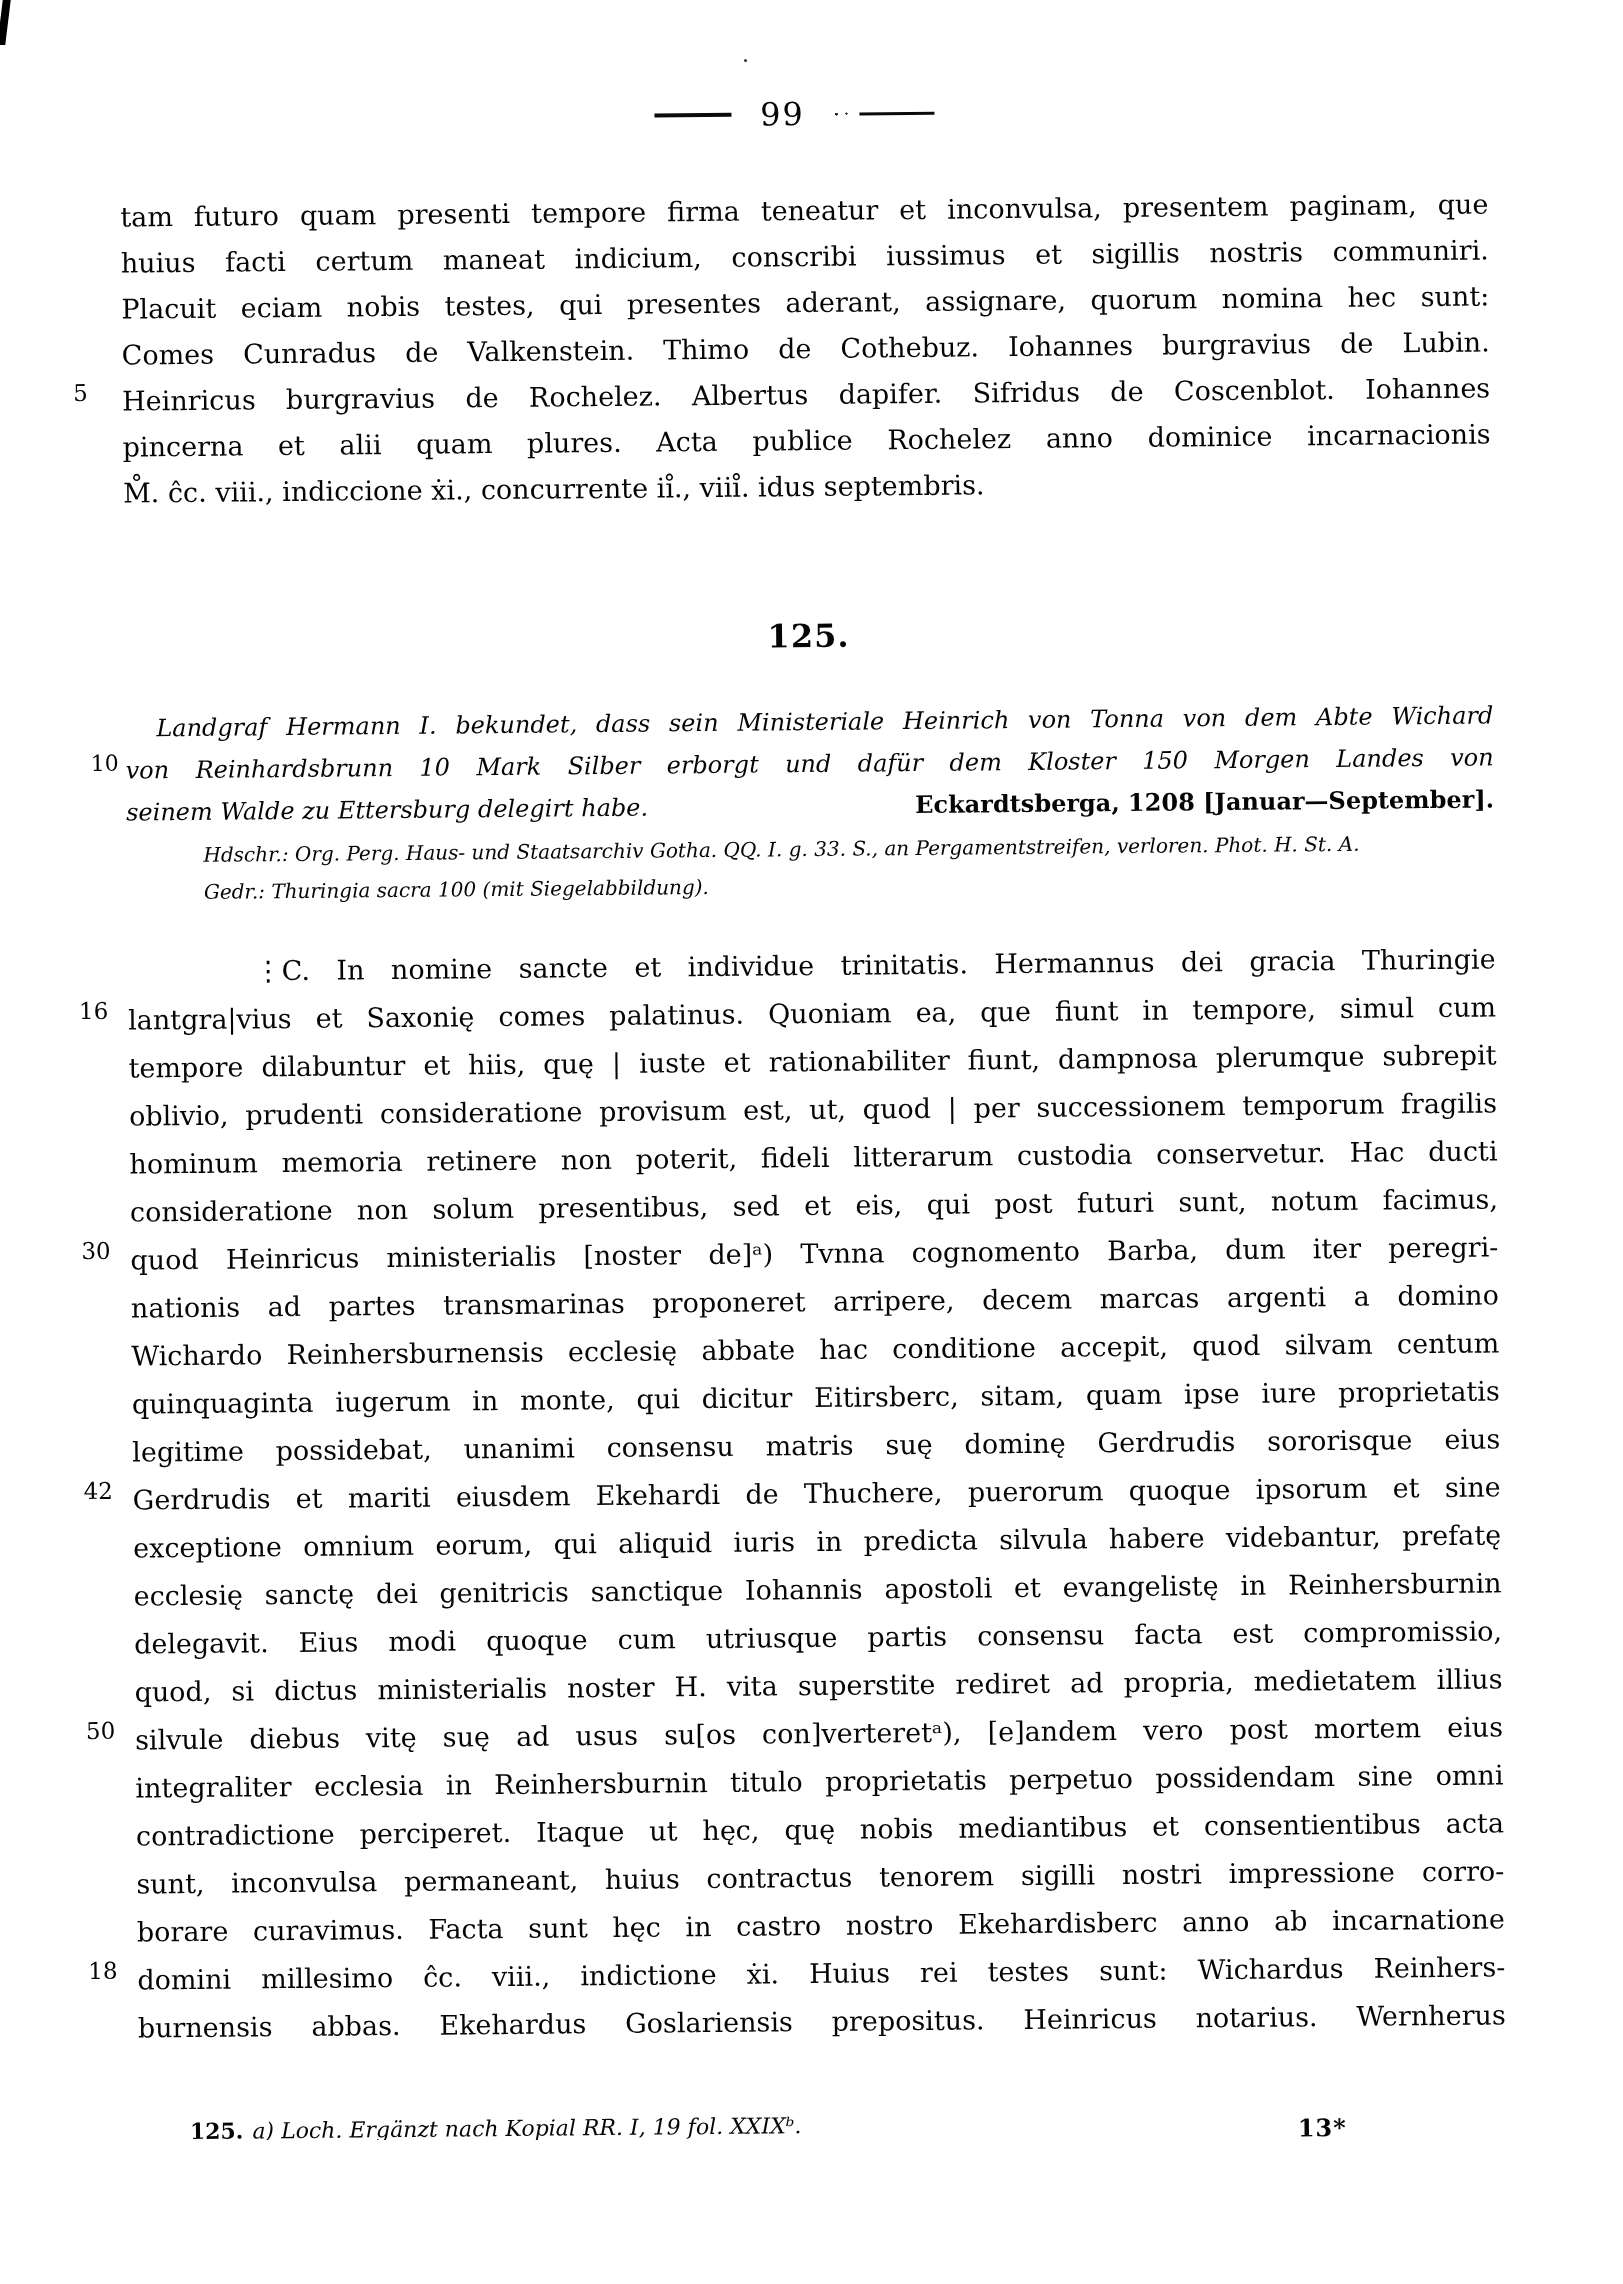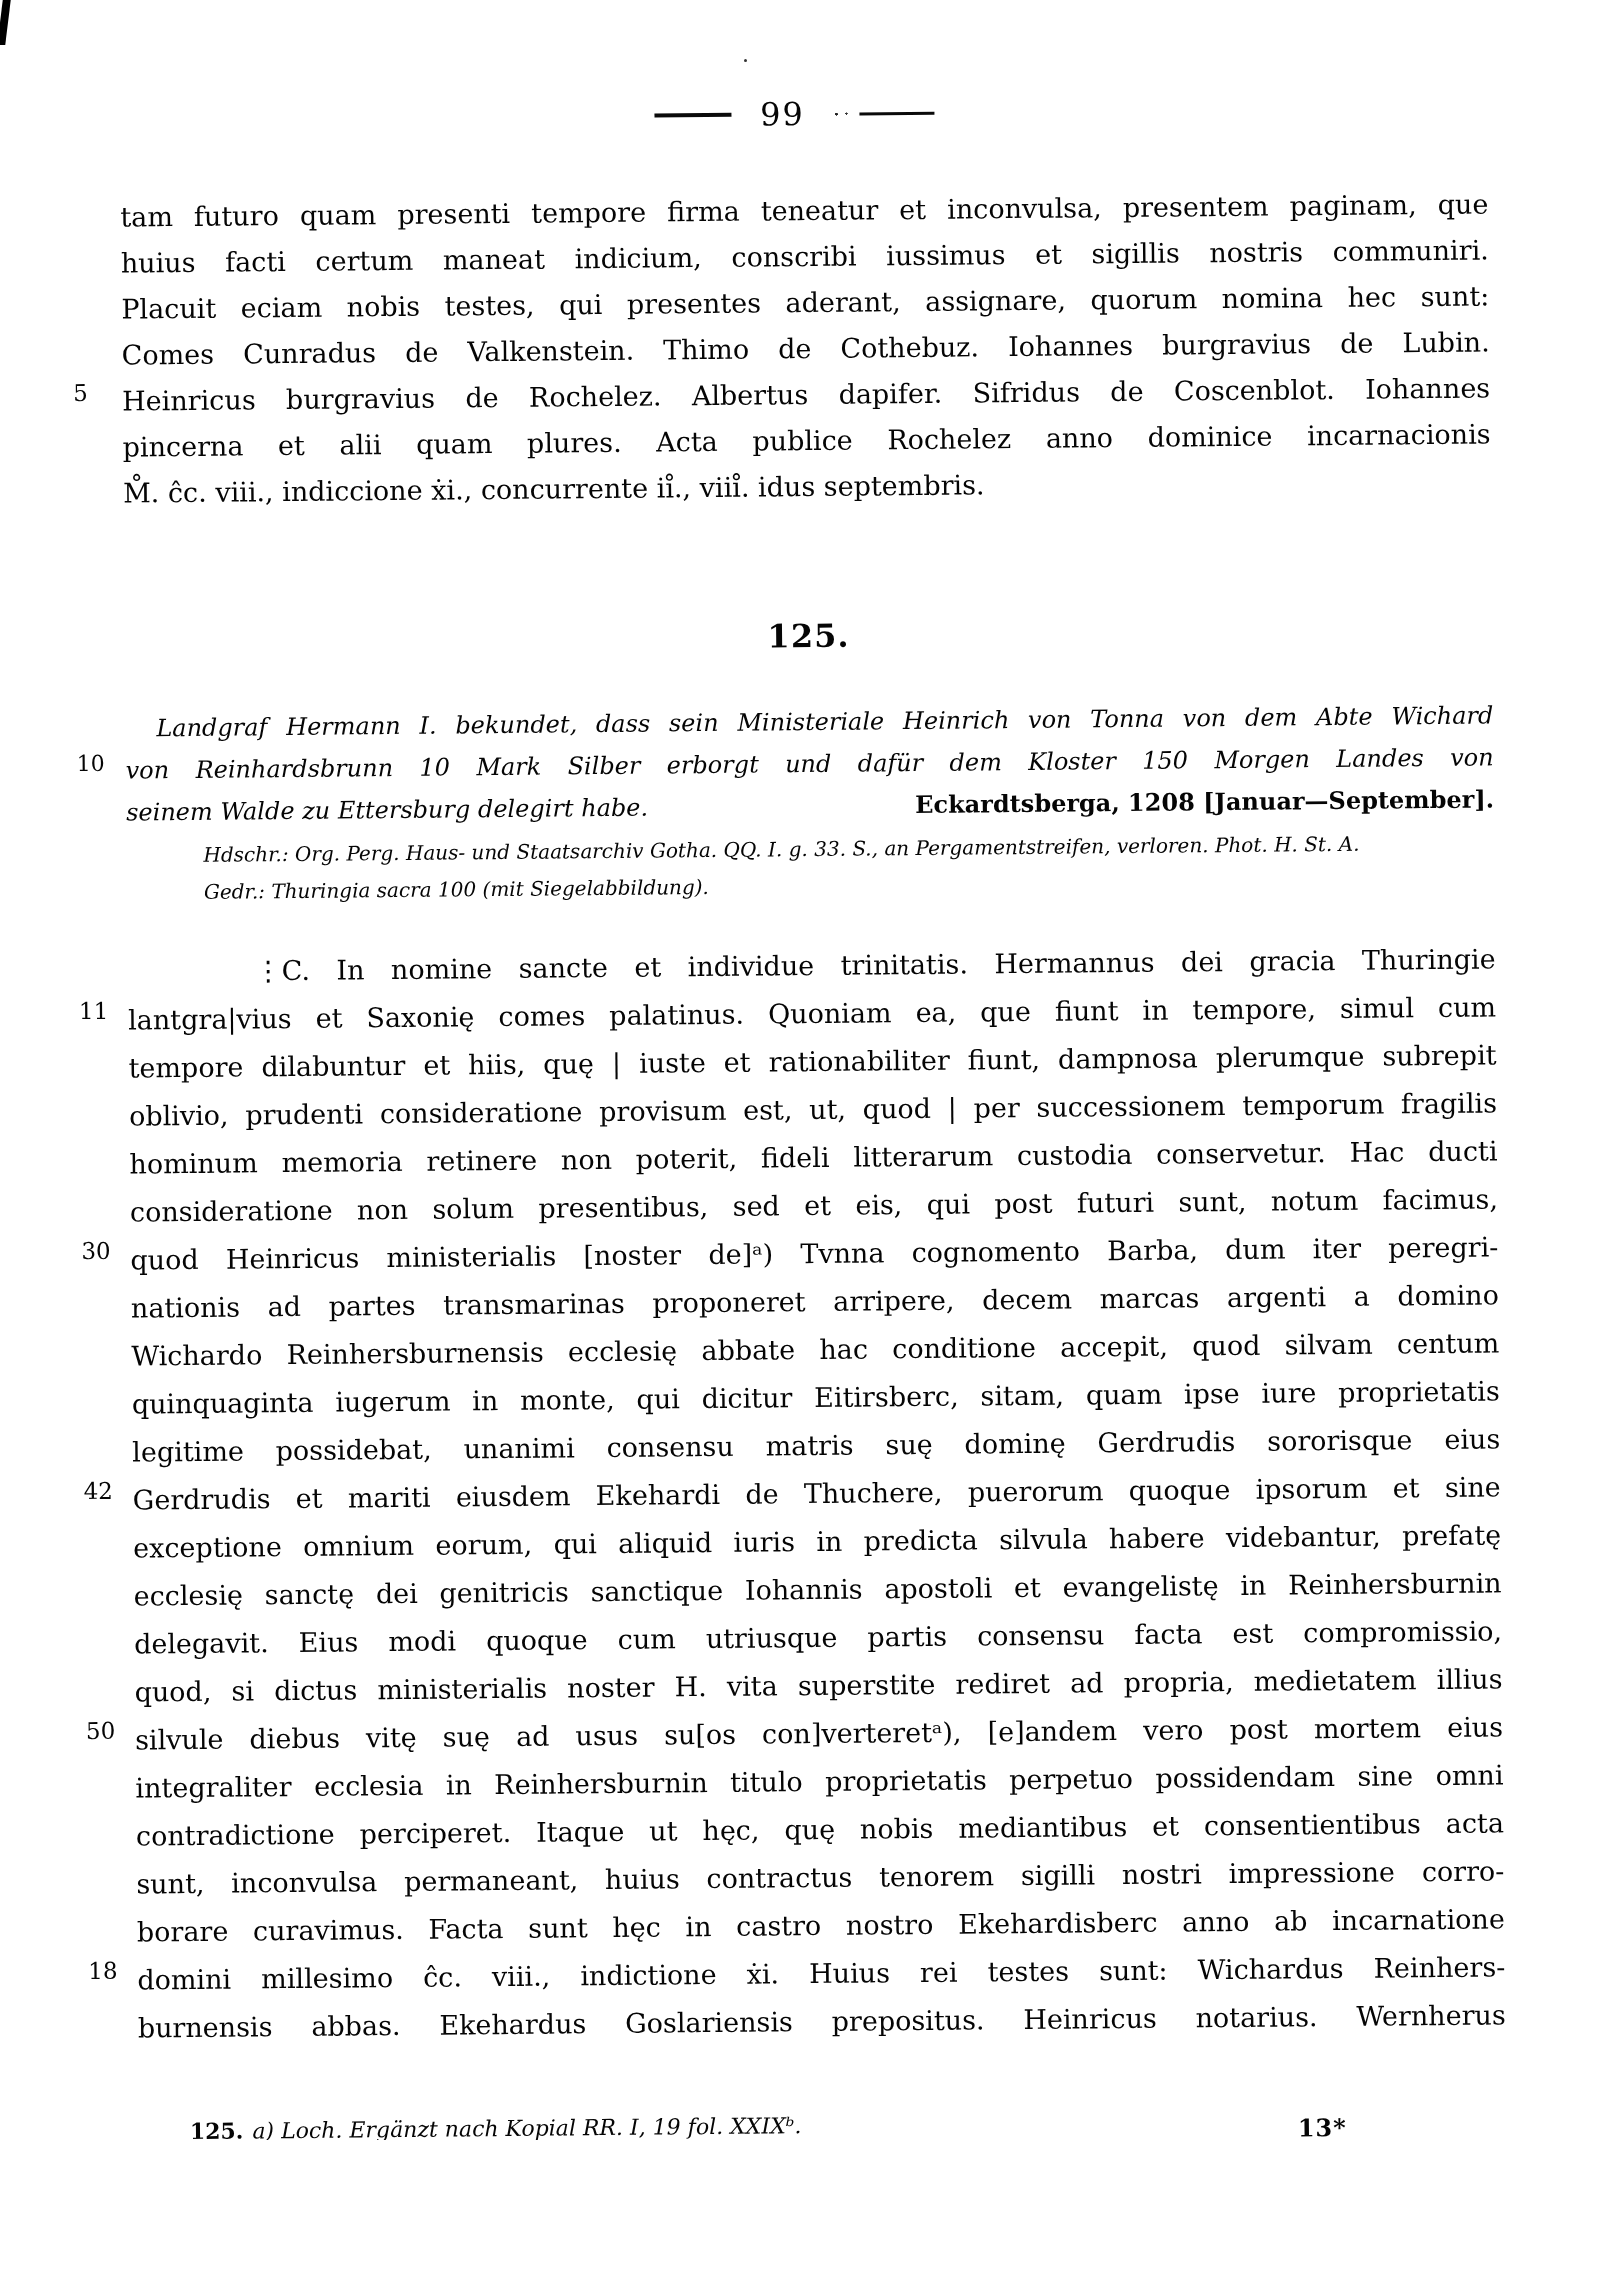--- a/index.html
+++ b/index.html
@@ -49,21 +49,21 @@
   
   .entry-no {
     position: absolute; top: 617px; left: 127px; width: 1368px;
     text-align: center; font-size: 32px; font-weight: bold;
     letter-spacing: 1px;
   }
   
   .regest { top: 701px; font-size: 24px; font-style: italic; }
   .regest .tline { height: 42px; line-height: 42px; }
   .regest .indent .ltext { text-indent: 31px; }
-  .regest .lineno { font-style: normal; font-size: 22px; }
+  .regest .lineno { font-style: normal; font-size: 22px; text-align: right; }
   .regest-last { display: flex; justify-content: space-between; align-items: baseline; }
   .regest-last .ltext-left { font-style: italic; }
   .regest-last .date { font-style: normal; font-weight: bold; font-size: 24px; }
   
   .source { top: 831px; left: 204px; width: 1284px; font-size: 20px; font-style: italic; }
   .source .tline { height: 37px; line-height: 37px; }
   .source .ltext { text-align: left; text-align-last: left; }
   
   .maintext { top: 942px; font-size: 27px; }
   .maintext .tline { height: 48px; line-height: 48px; }
@@ -174,21 +174,21 @@
       </div>
 
     <div class="textblock maintext">
 
         <div class="tline indent">
           <span class="lineno"></span>
           <span class="ltext">⋮C. In nomine sancte et individue trinitatis. Hermannus dei gracia Thuringie</span>
         </div>
 
         <div class="tline">
-          <span class="lineno">11</span>
+          <span class="lineno">16</span>
           <span class="ltext">lantgra|vius et Saxonię comes palatinus. Quoniam ea, que fiunt in tempore, simul cum</span>
         </div>
 
         <div class="tline">
           <span class="lineno"></span>
           <span class="ltext">tempore dilabuntur et hiis, quę | iuste et rationabiliter fiunt, dampnosa plerumque subrepit</span>
         </div>
 
         <div class="tline">
           <span class="lineno"></span>

